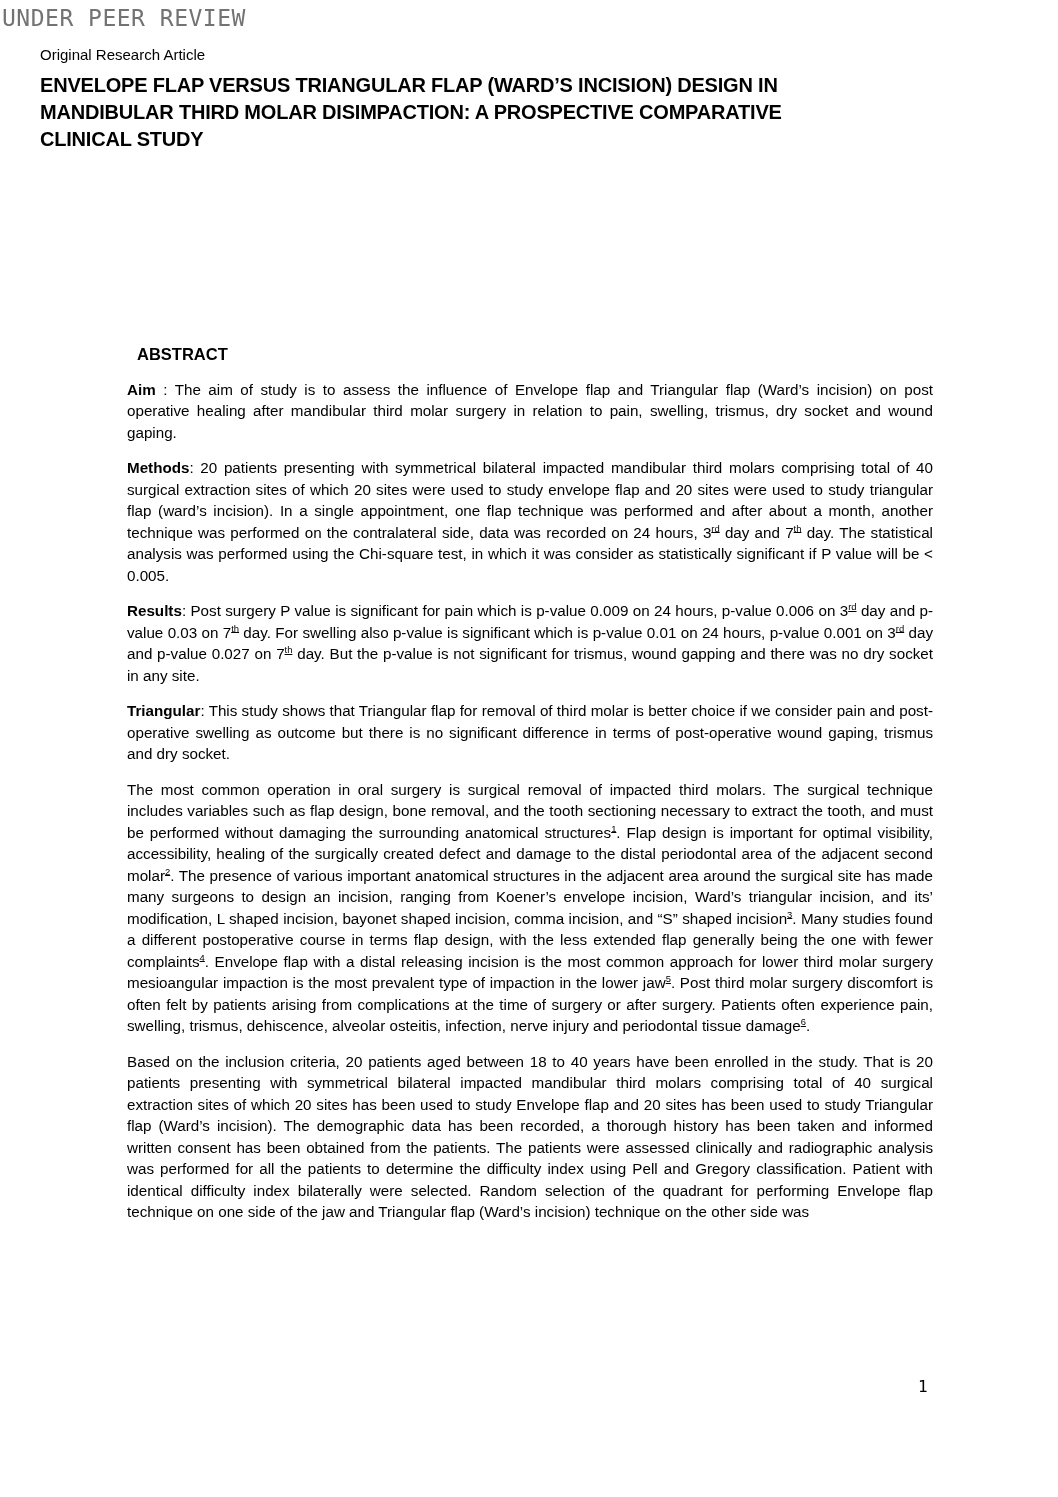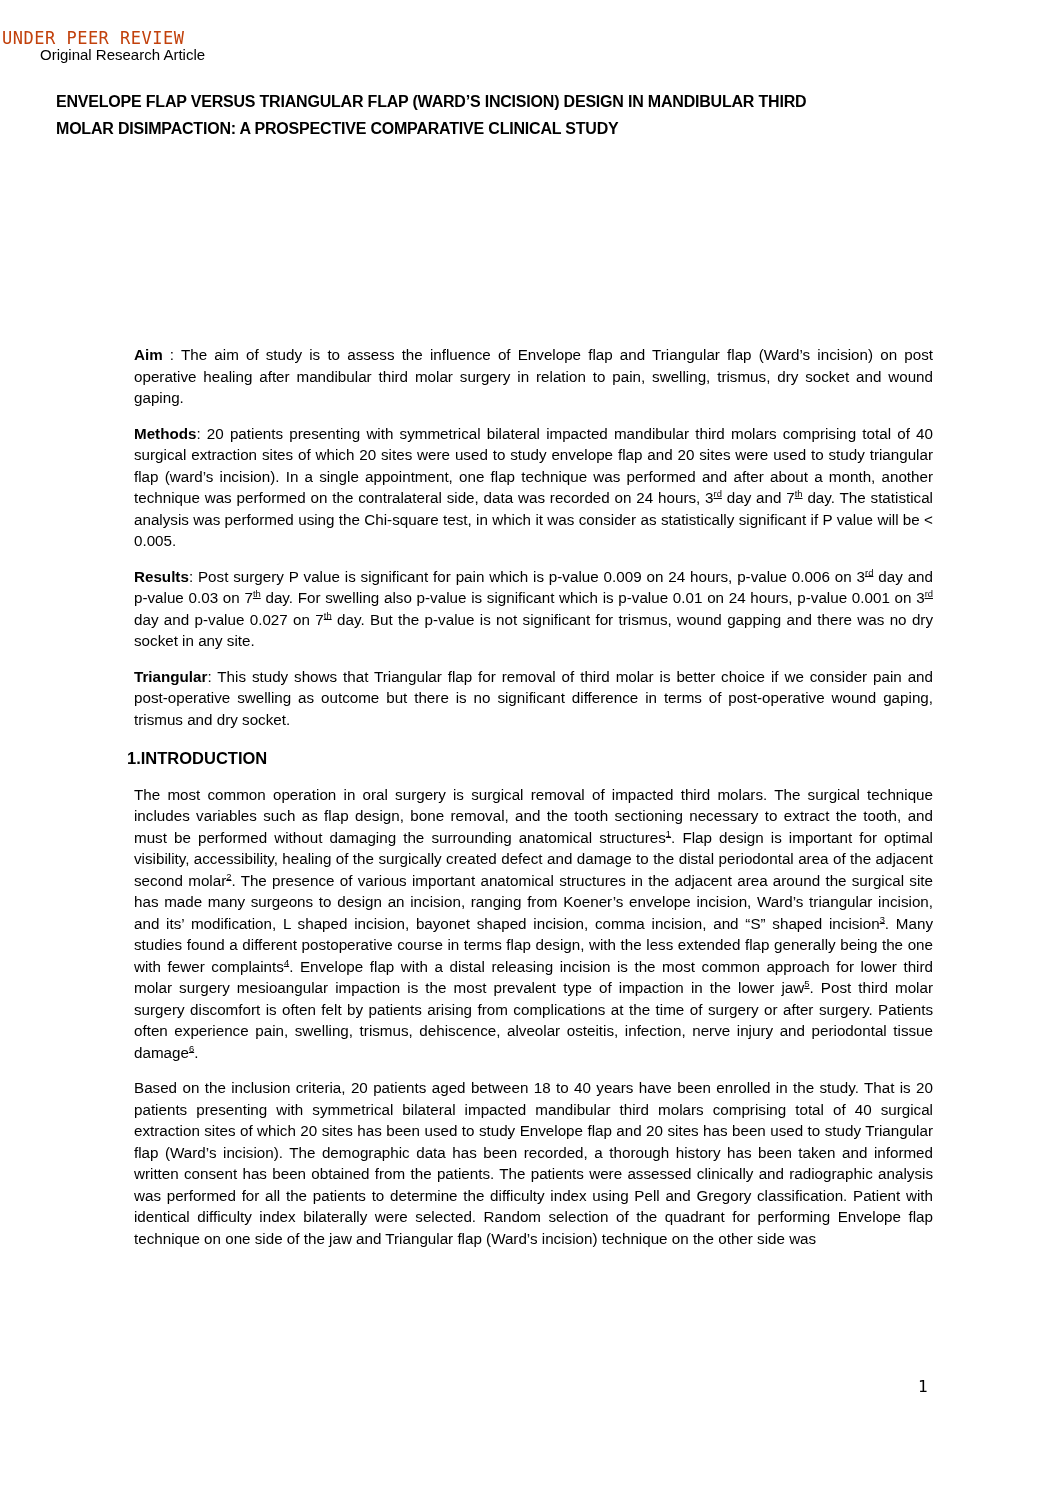--- a/index.html
+++ b/index.html
@@ -5,43 +5,42 @@
   html,body{margin:0;padding:0;}
   body{
     width:1058px;height:1497px;
     background:#ffffff;color:#000000;
     font-family:"Liberation Sans",sans-serif;
     position:relative;overflow:hidden;
   }
   .review-banner{
     position:absolute;left:2px;top:5px;
     font-family:"DejaVu Sans Mono",monospace;
-    font-size:17px;letter-spacing:0.5px;color:#c2410c;
+    font-size:23px;letter-spacing:0.5px;color:#737373;
     white-space:pre;
-    margin-top:23px;
   }
   .article-type{
     position:absolute;left:40px;top:46px;
     font-size:15px;font-weight:500;color:#000;
   }
   .paper-title{
     position:absolute;left:40px;top:72px;width:812px;
-    margin:16px;font-size:16px;line-height:27px;font-weight:bold;
+    margin:0;font-size:20px;line-height:27px;font-weight:bold;
     letter-spacing:-0.2px;color:#000;
   }
   .content{
     position:absolute;left:127px;top:344px;width:806px;
     font-size:15.2px;line-height:21.5px;text-align:justify;
     color:#000;
   }
   .abstract-heading{
     margin:0 0 13px 10px;
     font-size:16.5px;font-weight:bold;text-align:left;
   }
-  .content p{margin:0 0 14px 7px;}
+  .content p{margin:0 0 14px 0;}
   .content p.keywords{margin-bottom:16px;}
   .section-heading{
     margin:0 0 14px 0;padding-top:4px;
     font-size:16.5px;font-weight:bold;text-align:left;
   }
   .b{font-weight:bold;}
   .i{font-style:italic;}
   sup{font-size:0.62em;vertical-align:super;line-height:0;text-decoration:underline;}
   .page-number{
     position:absolute;left:918px;top:1377px;
@@ -52,24 +51,24 @@
 </head>
 <body>
 
 <div class="review-banner">UNDER PEER REVIEW</div>
 
 <div class="article-type">Original Research Article</div>
 
 <h1 class="paper-title">ENVELOPE FLAP VERSUS TRIANGULAR FLAP (WARD’S INCISION) DESIGN IN MANDIBULAR THIRD MOLAR DISIMPACTION: A PROSPECTIVE COMPARATIVE CLINICAL STUDY</h1>
 
 <div class="content">
+  <h2 class="abstract-heading">ABSTRACT</h2>
   <p><span class="b">Aim</span><span> : The aim of study is to assess the influence of Envelope flap and Triangular flap (Ward’s incision) on post operative healing after mandibular third molar surgery in relation to pain, swelling, trismus, dry socket and wound gaping.</span></p>
   <p><span class="b">Methods</span><span>: 20 patients presenting with symmetrical bilateral impacted mandibular third molars comprising total of 40 surgical extraction sites of which 20 sites were used to study envelope flap and 20 sites were used to study triangular flap (ward’s incision). In a single appointment, one flap technique was performed and after about a month, another technique was performed on the contralateral side, data was recorded on 24 hours, 3</span><sup>rd</sup><span> day and 7</span><sup>th</sup><span> day. The statistical analysis was performed using the Chi-square test, in which it was consider as statistically significant if P value will be &lt; 0.005.</span></p>
   <p><span class="b">Results</span><span>: Post surgery P value is significant for pain which is p-value 0.009 on 24 hours, p-value 0.006 on 3</span><sup>rd</sup><span> day and p-value 0.03 on 7</span><sup>th</sup><span> day. For swelling also p-value is significant which is p-value 0.01 on 24 hours, p-value 0.001 on 3</span><sup>rd</sup><span> day and p-value 0.027 on 7</span><sup>th</sup><span> day. But the p-value is not significant for trismus, wound gapping and there was no dry socket in any site.</span></p>
   <p><span class="b">Triangular</span><span>: This study shows that Triangular flap for removal of third molar is better choice if we consider pain and post-operative swelling as outcome but there is no significant difference in terms of post-operative wound gaping, trismus and dry socket.</span></p>
 
-  <h2 class="section-heading">1.INTRODUCTION</h2>
   <p><span>The most common operation in oral surgery is surgical removal of impacted third molars. The surgical technique includes variables such as flap design, bone removal, and the tooth sectioning necessary to extract the tooth, and must be performed without damaging the surrounding anatomical structures</span><sup>1</sup><span>. Flap design is important for optimal visibility, accessibility, healing of the surgically created defect and damage to the distal periodontal area of the adjacent second molar</span><sup>2</sup><span>. The presence of various important anatomical structures in the adjacent area around the surgical site has made many surgeons to design an incision, ranging from Koener’s envelope incision, Ward’s triangular incision, and its’ modification, L shaped incision, bayonet shaped incision, comma incision, and “S” shaped incision</span><sup>3</sup><span>. Many studies found a different postoperative course in terms flap design, with the less extended flap generally being the one with fewer complaints</span><sup>4</sup><span>. Envelope flap with a distal releasing incision is the most common approach for lower third molar surgery mesioangular impaction is the most prevalent type of impaction in the lower jaw</span><sup>5</sup><span>. Post third molar surgery discomfort is often felt by patients arising from complications at the time of surgery or after surgery. Patients often experience pain, swelling, trismus, dehiscence, alveolar osteitis, infection, nerve injury and periodontal tissue damage</span><sup>6</sup><span>.</span></p>
 
   <p><span>Based on the inclusion criteria, 20 patients aged between 18 to 40 years have been enrolled in the study. That is 20 patients presenting with symmetrical bilateral impacted mandibular third molars comprising total of 40 surgical extraction sites of which 20 sites has been used to study Envelope flap and 20 sites has been used to study Triangular flap (Ward’s incision). The demographic data has been recorded, a thorough history has been taken and informed written consent has been obtained from the patients. The patients were assessed clinically and radiographic analysis was performed for all the patients to determine the difficulty index using Pell and Gregory classification. Patient with identical difficulty index bilaterally were selected. Random selection of the quadrant for performing Envelope flap technique on one side of the jaw and Triangular flap (Ward’s incision) technique on the other side was</span></p>
 </div>
 
 <div class="page-number">1</div>
 
 </body></html>

